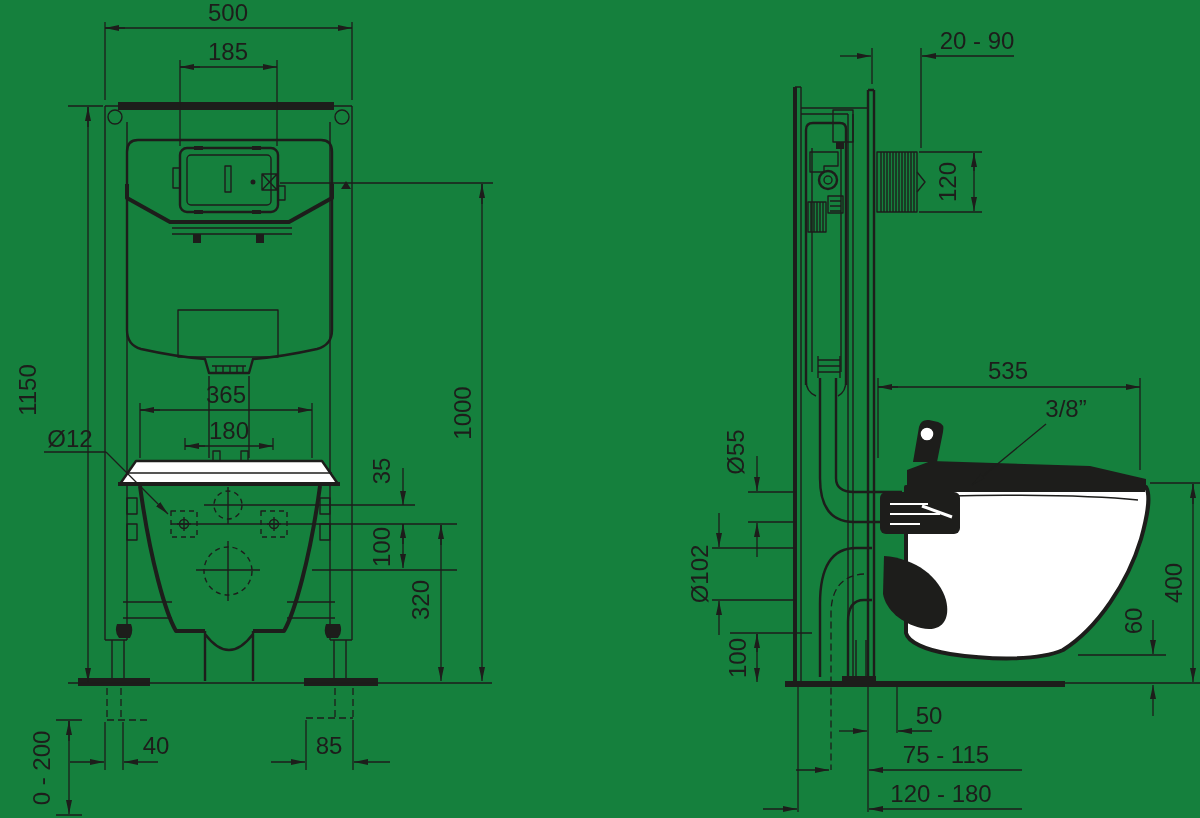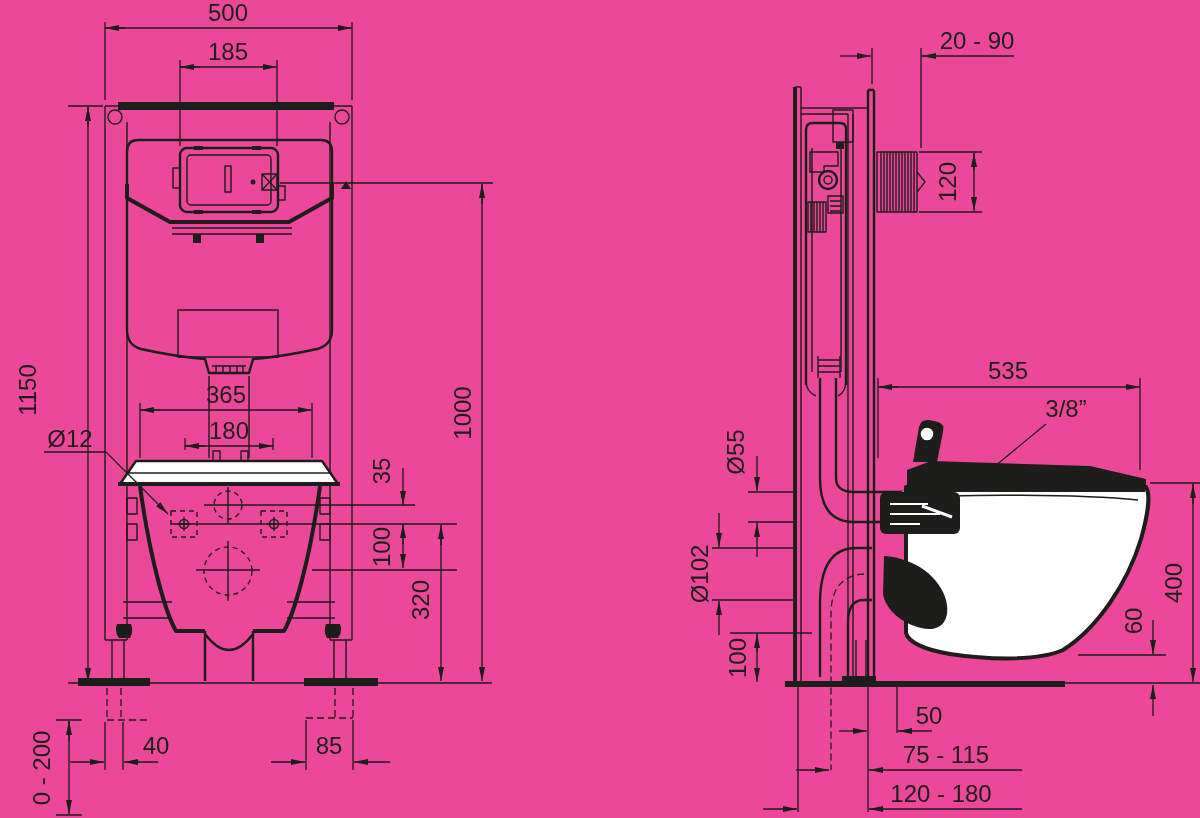--- a/index.html
+++ b/index.html
@@ -1,16 +1,16 @@
 <!DOCTYPE html>
 <html><head>
 <meta charset="utf-8">
 <style>
   html,body{margin:0;padding:0;background:#ffffff;}
-  .stage{position:relative;width:1200px;height:818px;background:#ec4899;overflow:hidden;}
+  .stage{position:relative;width:1200px;height:818px;background:#15803d;overflow:hidden;}
   svg{display:block}
   .ln{fill:none;stroke:#1d1d1b;stroke-width:1.4;stroke-linejoin:round;stroke-linecap:butt}
   .ln2{fill:none;stroke:#1d1d1b;stroke-width:2.4;stroke-linejoin:round}
   .ln4{fill:none;stroke:#1d1d1b;stroke-width:4;stroke-linejoin:round}
   .thk{fill:none;stroke:#1d1d1b;stroke-width:6}
   .dim{fill:none;stroke:#1d1d1b;stroke-width:1.3}
   .dsh{stroke-dasharray:7 4}
   .dsh2{stroke-dasharray:5 4}
   .fil{fill:#1d1d1b;stroke:none}
   .whtl{fill:none;stroke:#ffffff;stroke-width:2}

